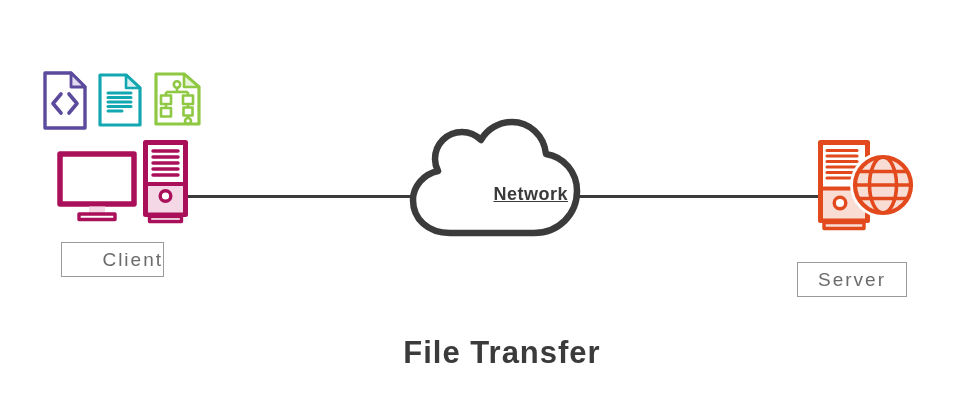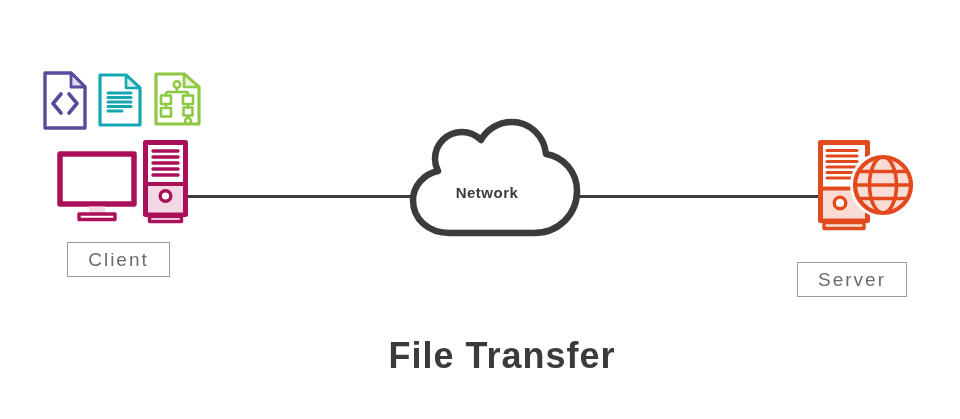--- a/index.html
+++ b/index.html
@@ -14,28 +14,28 @@
 
   
   .label-box{
     border:1.5px solid var(--label-border);
     display:flex;align-items:center;justify-content:center;
     color:var(--label-text);font-size:19px;letter-spacing:2px;background:#fff;
   }
 
   
   .cloud-label{
-    position:absolute;left:0;top:66px;width:100%;text-align:center;
+    position:absolute;left:0;top:66px;width:100%;text-align:right;
     box-sizing:border-box;padding-right:16px;
-    color:var(--ink);font-size:15px;font-weight:bold;letter-spacing:0.5px;
+    color:var(--ink);font-size:18px;font-weight:bold;letter-spacing:0.5px;text-decoration:underline;
   }
 
   
   .title{
-    color:var(--ink);font-size:36px;font-weight:bold;letter-spacing:1px;white-space:nowrap;
+    color:var(--ink);font-size:31px;font-weight:bold;letter-spacing:1px;white-space:nowrap;
     transform:translateX(-50%);
     text-align:center;
   }
 
   
   svg{display:block;overflow:visible;}
   .s-ink{stroke:var(--ink);}
   .s-purple{stroke:var(--purple);}
   .s-teal{stroke:var(--teal);}
   .s-green{stroke:var(--green);}
@@ -114,21 +114,21 @@
         <line x1="10" y1="11" x2="35" y2="11"></line>
         <line x1="10" y1="17" x2="35" y2="17"></line>
         <line x1="10" y1="23" x2="35" y2="23"></line>
         <line x1="10" y1="29" x2="35" y2="29"></line>
         <line x1="10" y1="35" x2="35" y2="35"></line>
       </g>
       <circle class="f-white s-magenta" stroke-width="3.4" cx="22.5" cy="56" r="5.3"></circle>
       <rect class="f-white s-magenta rj" stroke-width="3.4" x="6.5" y="76.5" width="32" height="5"></rect>
     </svg>
 
-    <div class="abs label-box" style="left:67px;top:242px;width:101px;height:33px;">
+    <div class="abs label-box" style="left:61px;top:242px;width:101px;height:33px;justify-content:flex-end;">
       <span>Client</span>
     </div>
   </div>
 
   <div class="abs" style="left:406px;top:118px;width:178px;height:122px;">
     <svg width="178" height="122" viewBox="0 0 178 122">
       <path class="f-white s-ink rj" stroke-width="6.5" d="M 44 115 H 128 C 153 115 171 96 171 73 C 171 54 158 39 140 36
            C 138 17 123 4 106 4 C 93 4 81 11 75 22 C 70 17 63 14 56 14
            C 41 14 29 26 29 41 C 29 45 30 49 32 53 C 18 56 7 68 7 82
            C 7 101 22 115 44 115 Z"></path>

